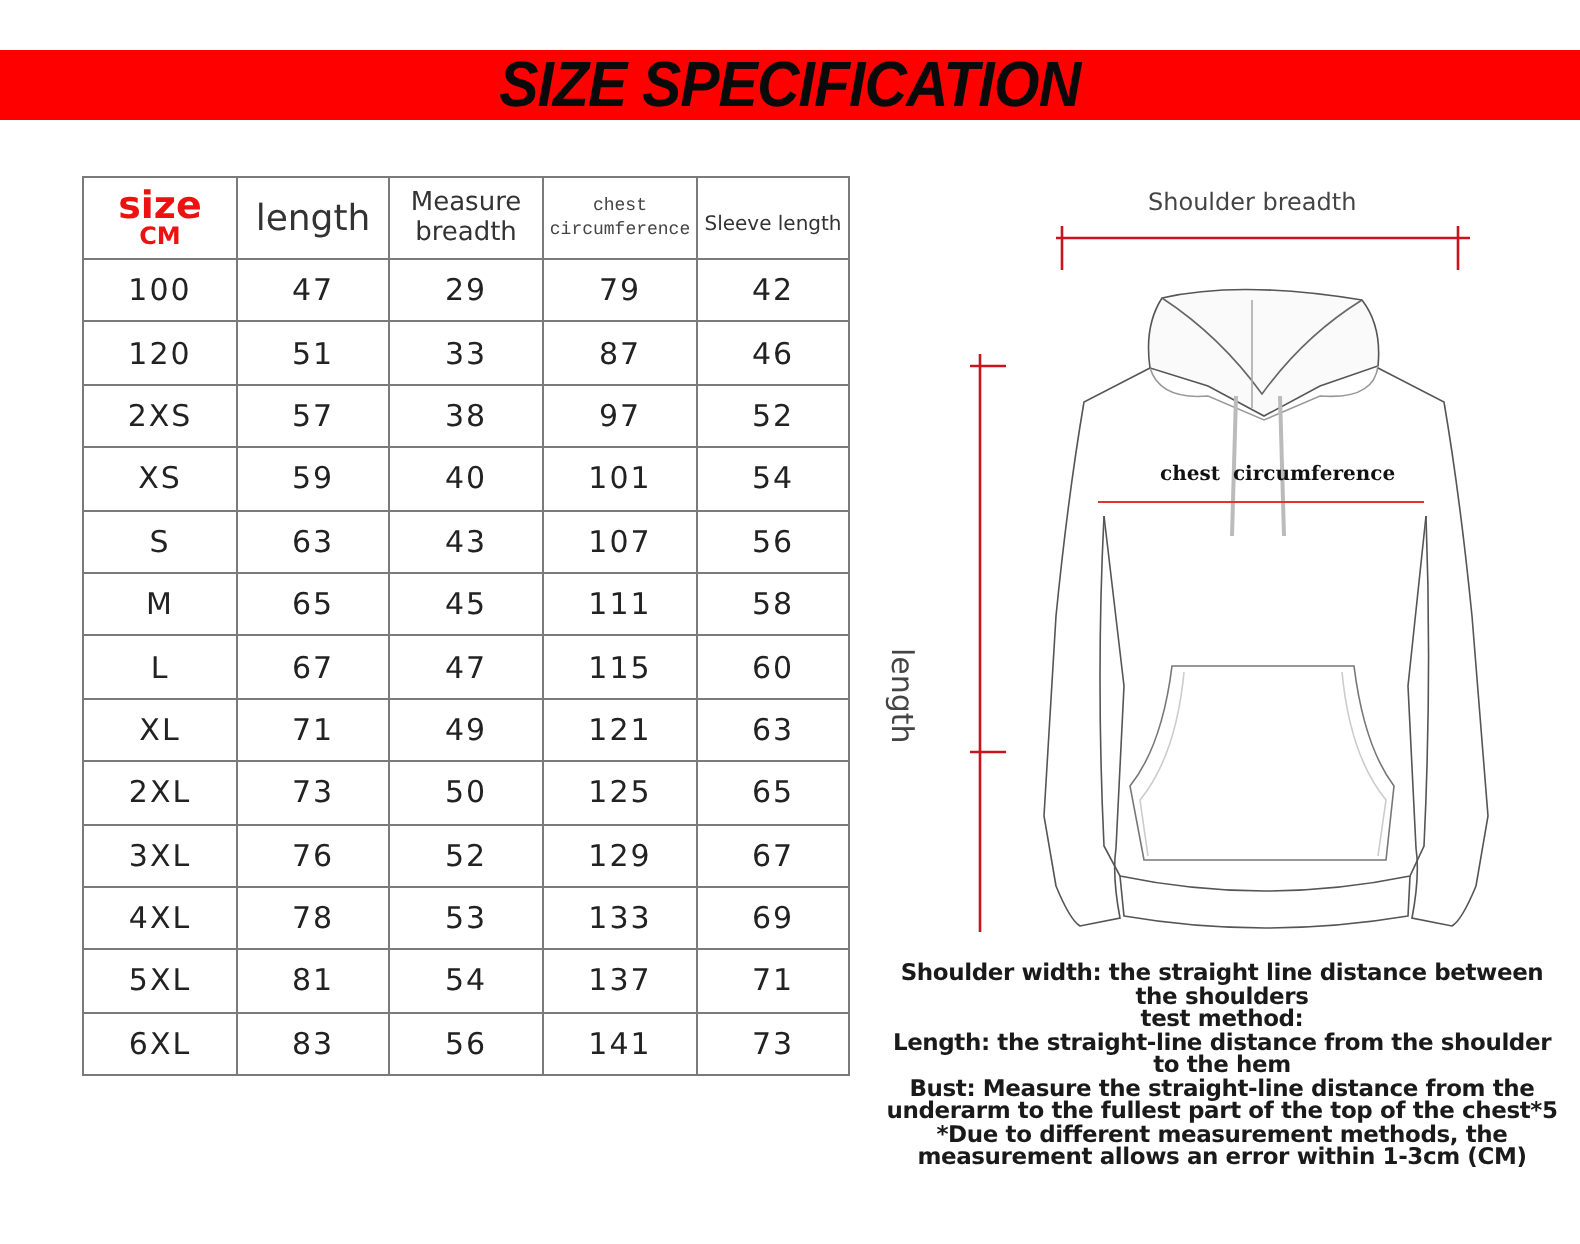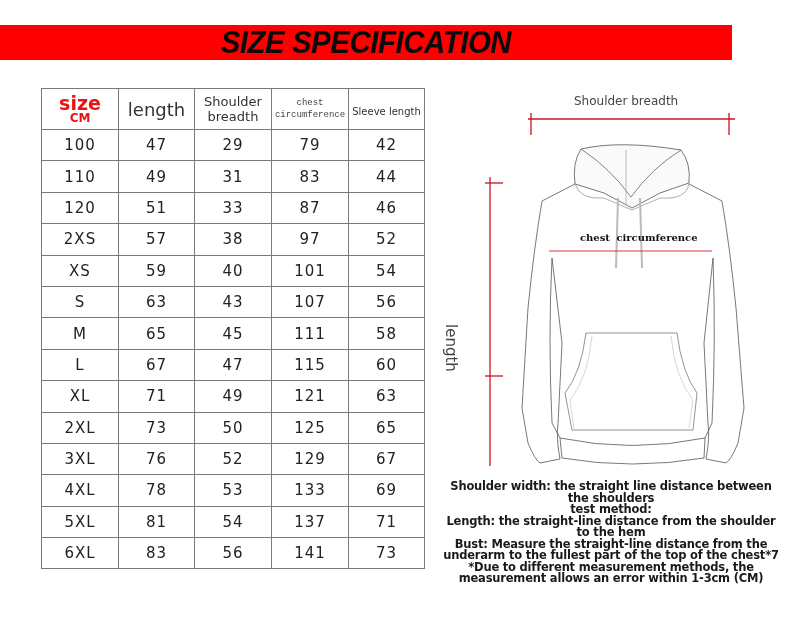--- a/index.html
+++ b/index.html
@@ -1,20 +1,20 @@
 <!DOCTYPE html>
 <html><head>
   <meta charset="utf-8">
   <style>
     * { margin: 0; padding: 0; box-sizing: border-box; }
     html, body { width: 790px; height: 622px; background: #ffffff; overflow: hidden; }
     body { position: relative; font-family: "DejaVu Sans", sans-serif; }
 
     .banner {
-      position: absolute; left: 0; top: 25px; width: 732px; height: 35px;
+      position: absolute; left: 0; top: 25px; width: 790px; height: 35px;
       background: #fe0000;
       display: flex; align-items: center; justify-content: center;
     }
     .banner-title {
       font-family: "Liberation Sans", sans-serif;
       font-weight: bold; font-style: italic;
       font-size: 32px; letter-spacing: -0.5px; color: #0a0a0a;
       transform: scaleX(0.92);
       line-height: 35px;
     }
@@ -82,46 +82,39 @@
   <thead>
     <tr>
       <th class="col-size">
         <span class="hdr-size-1">size</span>
         <span class="hdr-size-2">CM</span>
       </th>
       <th class="col-length">
         <span class="hdr-length">length</span>
       </th>
       <th class="col-shoulder">
-        <span class="hdr-shoulder">Shoulder</span>
+        <span class="hdr-shoulder">Measure</span>
         <span class="hdr-shoulder">breadth</span>
       </th>
       <th class="col-chest">
         <span class="hdr-chest">chest</span>
         <span class="hdr-chest">circumference</span>
       </th>
       <th class="col-sleeve">
         <span class="hdr-sleeve">Sleeve length</span>
       </th>
     </tr>
   </thead>
   <tbody id="table-body">
       <tr>
         <td>100</td>
         <td>47</td>
         <td>29</td>
         <td>79</td>
         <td>42</td>
-      </tr>
-      <tr>
-        <td>110</td>
-        <td>49</td>
-        <td>31</td>
-        <td>83</td>
-        <td>44</td>
       </tr>
       <tr>
         <td>120</td>
         <td>51</td>
         <td>33</td>
         <td>87</td>
         <td>46</td>
       </tr>
       <tr>
         <td>2XS</td>
@@ -241,15 +234,15 @@
   </svg>
   <span class="label-shoulder">Shoulder breadth</span>
   <span class="label-chest">chest  circumference</span>
   <span class="label-length">length</span>
 </div>
 
 <div class="notes">
   <div>Shoulder width: the straight line distance between the shoulders</div>
   <div>test method:</div>
   <div>Length: the straight-line distance from the shoulder to the hem</div>
-  <div>Bust: Measure the straight-line distance from the underarm to the fullest part of the top of the chest*7</div>
+  <div>Bust: Measure the straight-line distance from the underarm to the fullest part of the top of the chest*5</div>
   <div>*Due to different measurement methods, the measurement allows an error within 1-3cm (CM)</div>
 </div>
 
 </body></html>

